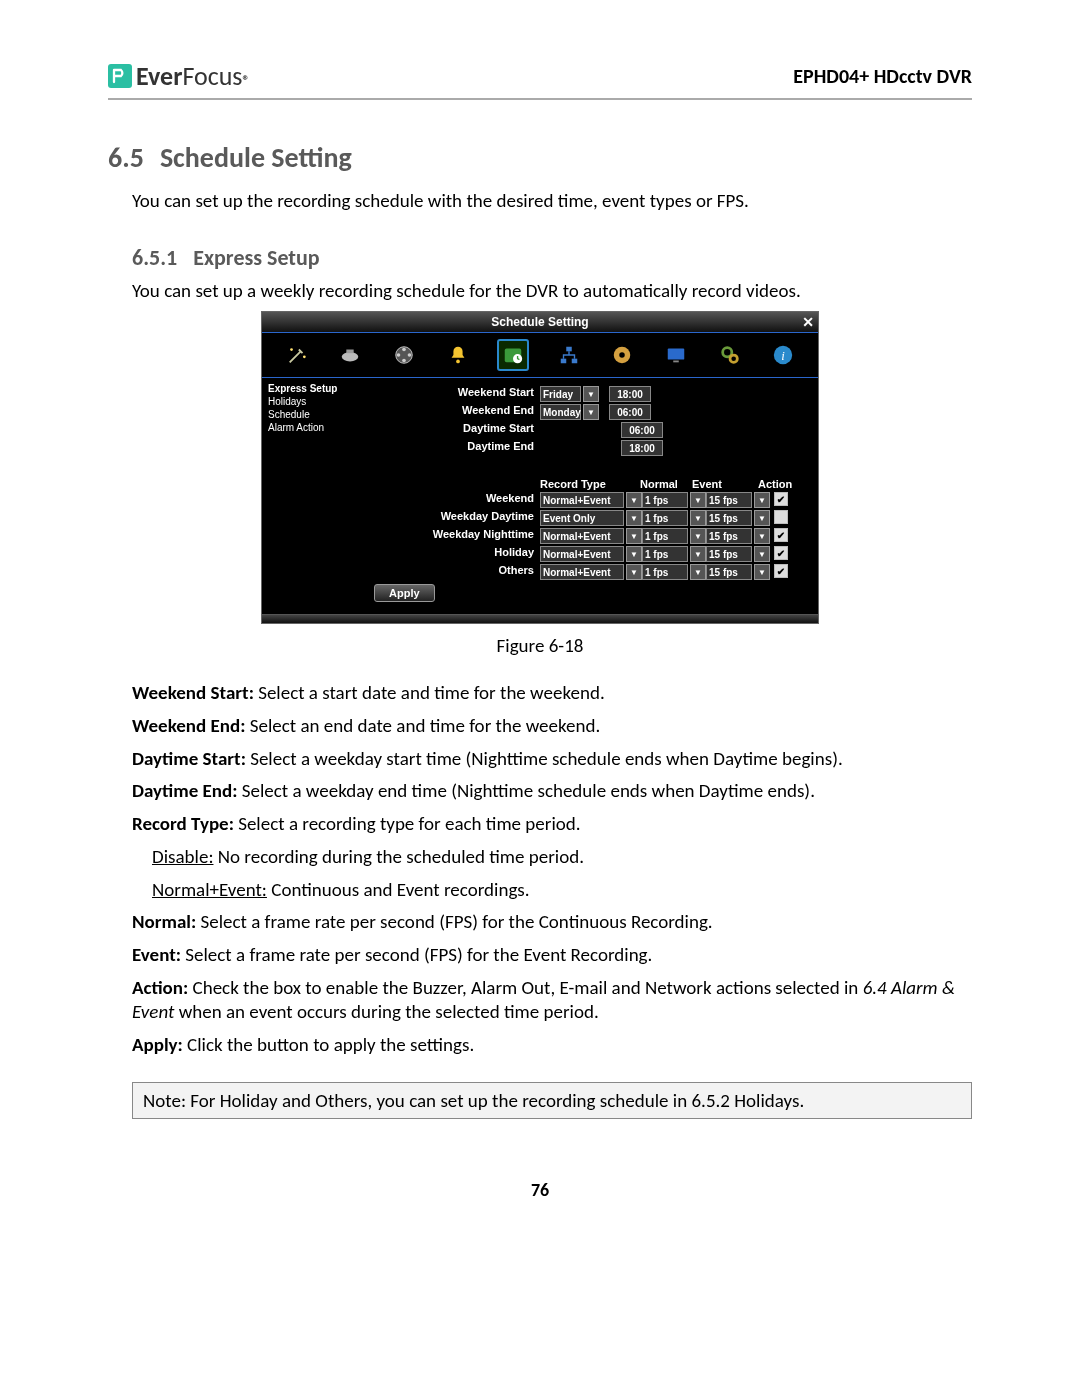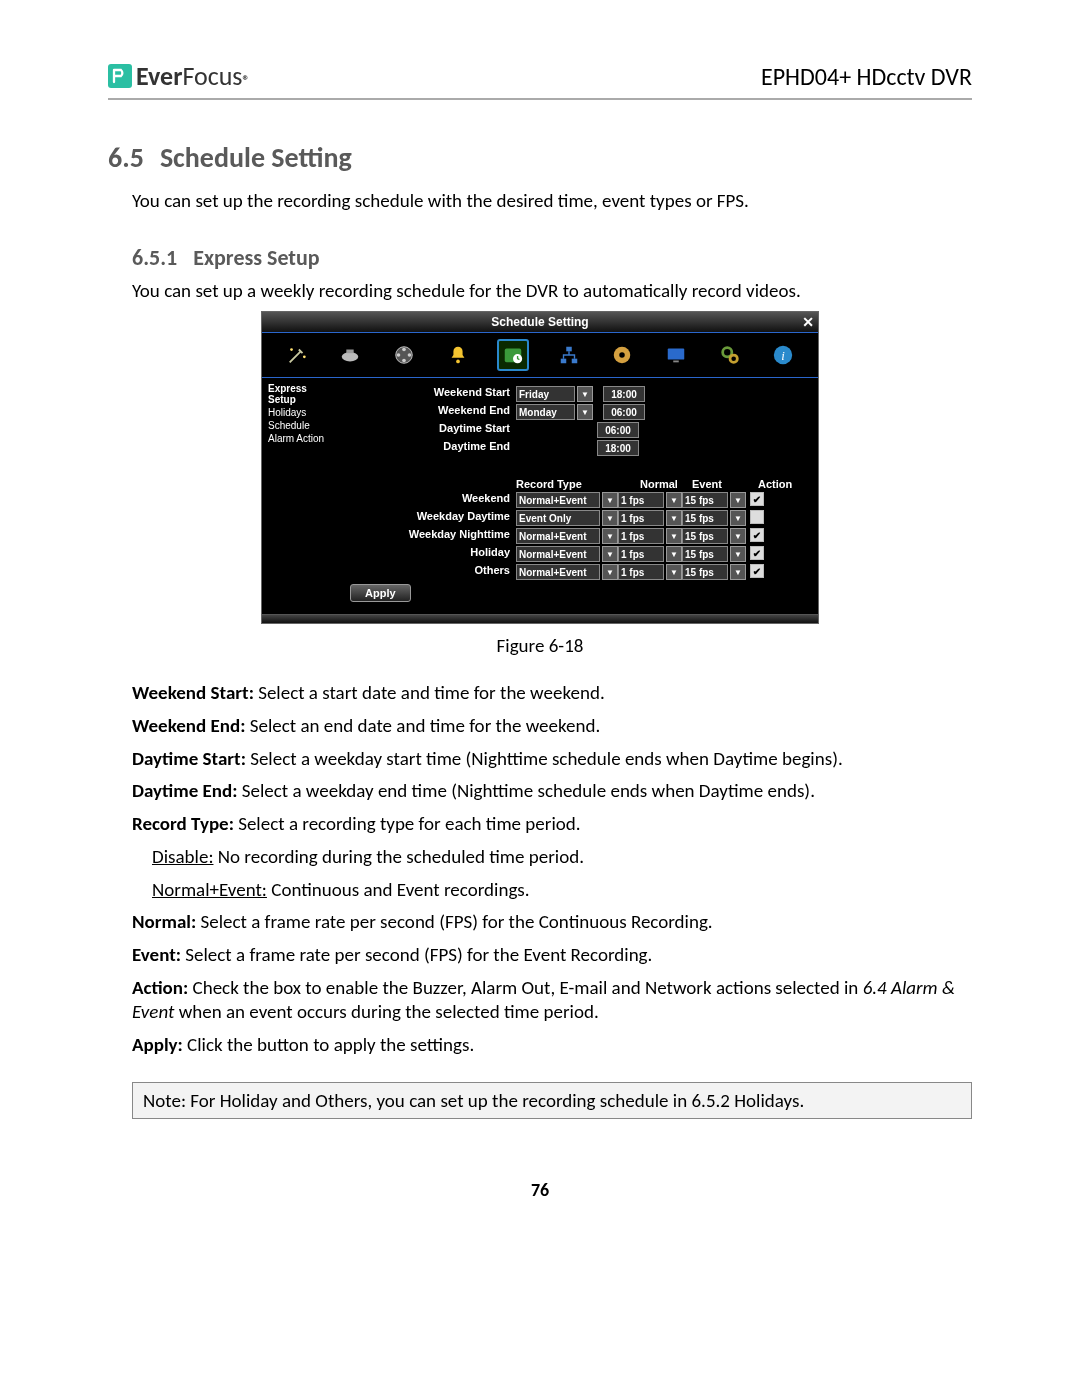--- a/index.html
+++ b/index.html
@@ -33,22 +33,22 @@
     display: inline-block;
     width: 24px;
     height: 24px;
     border-radius: 3px;
     margin-right: 4px;
     position: relative;
     top: 3px;
   }
   .logo .mark svg { width: 24px; height: 24px; }
   .product {
-    font-weight: normal;
-    font-size: 24px;
+    font-weight: bold;
+    font-size: 20px;
   }
   .sec-title {
     font-size: 28px;
     font-weight: bold;
     color: #5a5a5a;
     margin: 40px 0 14px;
   }
   .sec-num { margin-right: 16px; }
   .sub-title {
     font-size: 22px;
@@ -170,21 +170,21 @@
     border: 1px solid #888;
     color: #fff;
     font-size: 10px;
     height: 16px;
     padding: 0 2px;
     box-sizing: border-box;
     display: inline-flex;
     align-items: center;
     justify-content: space-between;
   }
-  .fsel.day { width: 59px; }
+  .fsel.day { width: 41px; }
   .fsel.time { width: 42px; justify-content: center; }
   .fsel.rec { width: 84px; }
   .fsel.fps { width: 46px; }
   .dd-btn {
     width: 14px; height: 14px;
     background: #555;
     border: 1px solid #999;
     display: inline-flex;
     align-items: center;
     justify-content: center;
@@ -192,21 +192,21 @@
     font-size: 8px;
   }
   .gap { height: 16px; }
   .hdr-row {
     display: flex;
     font-weight: bold;
     font-size: 11px;
     margin: 4px 0 2px;
   }
   .col-lbl { width: 166px; }
-  .col-rec { width: 124px; }
+  .col-rec { width: 100px; }
   .col-n { width: 52px; text-align: left; }
   .col-e { width: 66px; text-align: left; }
   .col-a { width: 50px; text-align: left; }
   .chk {
     width: 12px; height: 12px;
     border: 1px solid #bbb;
     background: #ddd;
     display: inline-flex;
     align-items: center;
     justify-content: center;

